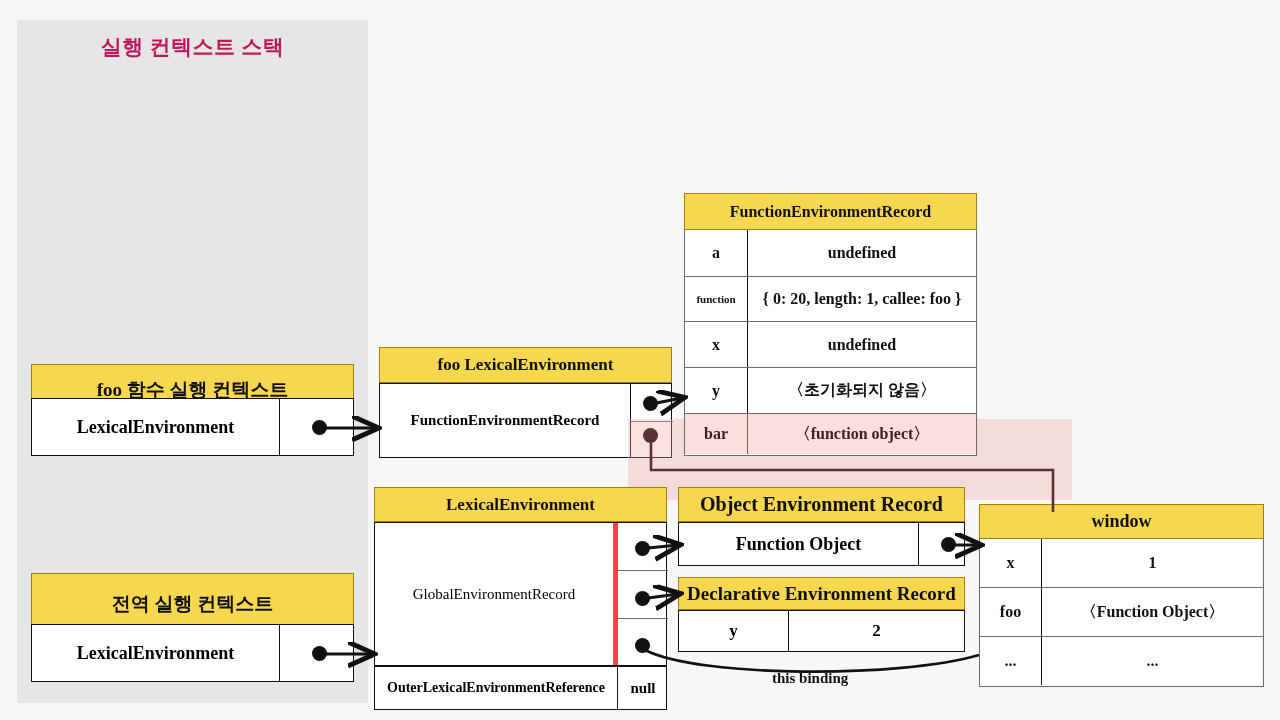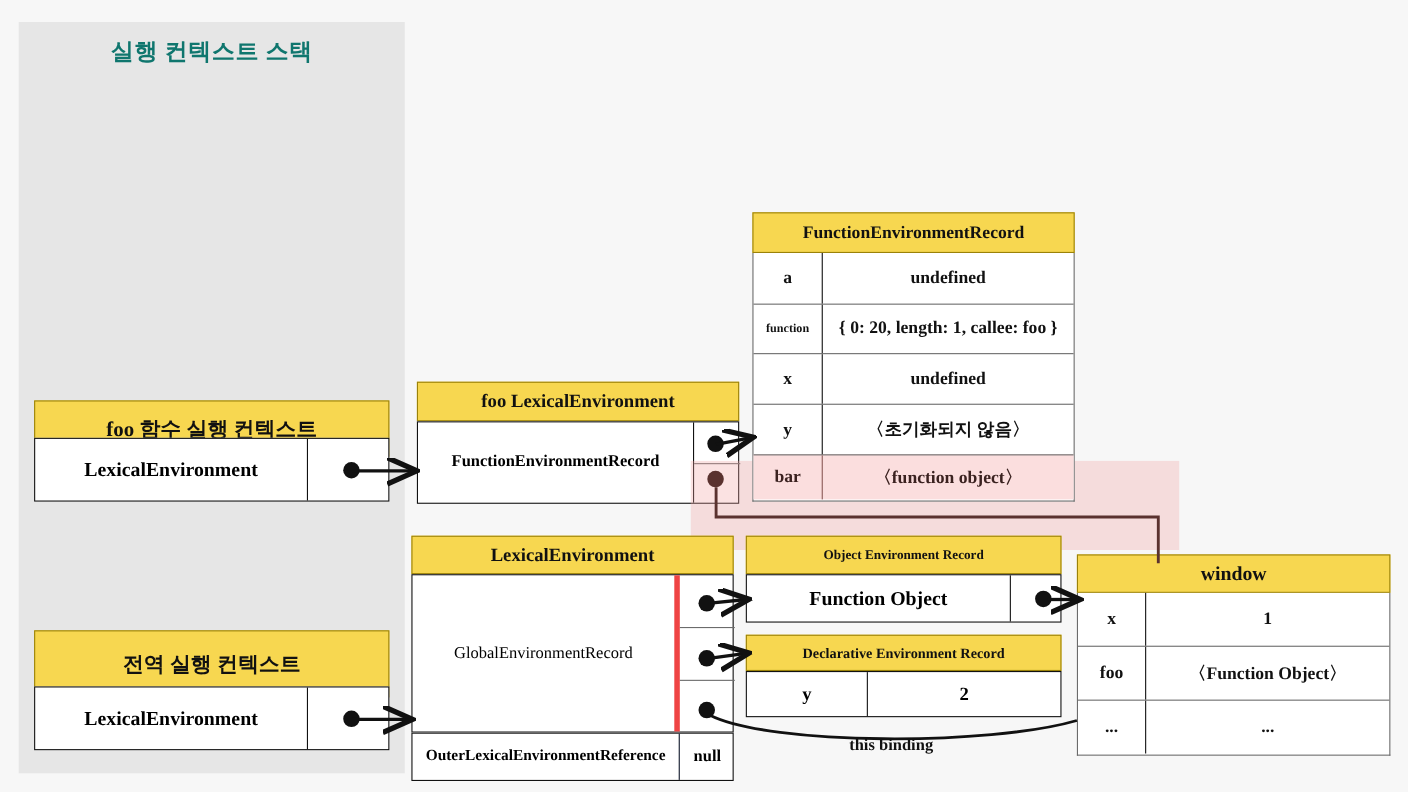--- a/index.html
+++ b/index.html
@@ -11,21 +11,21 @@
   }
   .stage{position:absolute;left:0;top:0;width:1280px;height:720px;}
 
   
   #ec-stack-panel{
     position:absolute;left:17px;top:20px;width:351px;height:683px;
     background:#e6e6e6;
   }
   #ec-stack-title{
     position:absolute;left:17px;top:33px;width:351px;
-    text-align:center;font-size:21px;font-weight:bold;color:#0f766e;
+    text-align:center;font-size:21px;font-weight:bold;color:#be185d;
     letter-spacing:.5px;
   }
 
   
   .box{position:absolute;box-sizing:border-box;}
   .hdr{
     box-sizing:border-box;
     background:#f7d750;border:1px solid #9b8208;
     text-align:center;font-weight:bold;color:#111;
     display:flex;align-items:center;justify-content:center;
@@ -127,29 +127,29 @@
   <div class="dot" style="left:635px;top:541px;"></div>
   <div class="dot" style="left:635px;top:591px;"></div>
   <div class="dot" style="left:635px;top:638px;"></div>
 
   <div class="body" style="position:absolute;left:374px;top:666px;width:293px;height:44px;">
     <div style="position:absolute;left:0;top:0;width:243px;height:100%;display:flex;align-items:center;justify-content:center;text-align:center;line-height:1.15;font-size:14px;font-weight:bold;border-right:1px solid #0f172a;box-sizing:border-box;">OuterLexicalEnvironmentReference</div>
     <div style="position:absolute;left:243px;top:0;width:50px;height:100%;display:flex;align-items:center;justify-content:center;font-size:15px;font-weight:bold;">null</div>
   </div>
 
   <div class="box" style="left:678px;top:487px;width:287px;height:35px;">
-    <div class="hdr" style="width:100%;height:100%;font-size:12px;">Object Environment Record</div>
+    <div class="hdr" style="width:100%;height:100%;font-size:20px;">Object Environment Record</div>
   </div>
   <div class="body" style="position:absolute;left:678px;top:522px;width:287px;height:44px;">
     <div style="position:absolute;left:0;top:0;width:240px;height:100%;display:flex;align-items:center;justify-content:center;font-size:18px;font-weight:bold;border-right:1px solid #111;box-sizing:border-box;">Function Object</div>
   </div>
   <div class="dot" style="left:941px;top:537px;"></div>
 
   <div class="box" style="left:678px;top:577px;width:287px;height:33px;">
-    <div class="hdr" style="width:100%;height:100%;font-size:13px;">Declarative Environment Record</div>
+    <div class="hdr" style="width:100%;height:100%;font-size:19px;">Declarative Environment Record</div>
   </div>
   <div class="body" style="position:absolute;left:678px;top:610px;width:287px;height:42px;">
     <div style="position:absolute;left:0;top:0;width:110px;height:100%;display:flex;align-items:center;justify-content:center;font-size:17px;font-weight:bold;border-right:1px solid #111;box-sizing:border-box;">y</div>
     <div style="position:absolute;left:110px;top:0;right:0;height:100%;display:flex;align-items:center;justify-content:center;font-size:17px;font-weight:bold;">2</div>
   </div>
 
   <div class="box" style="left:979px;top:504px;width:285px;height:35px;">
     <div class="hdr" style="width:100%;height:100%;font-size:18px;">window</div>
   </div>
   <div class="tbl" style="left:979px;top:539px;width:285px;height:148px;border-top:none;">

